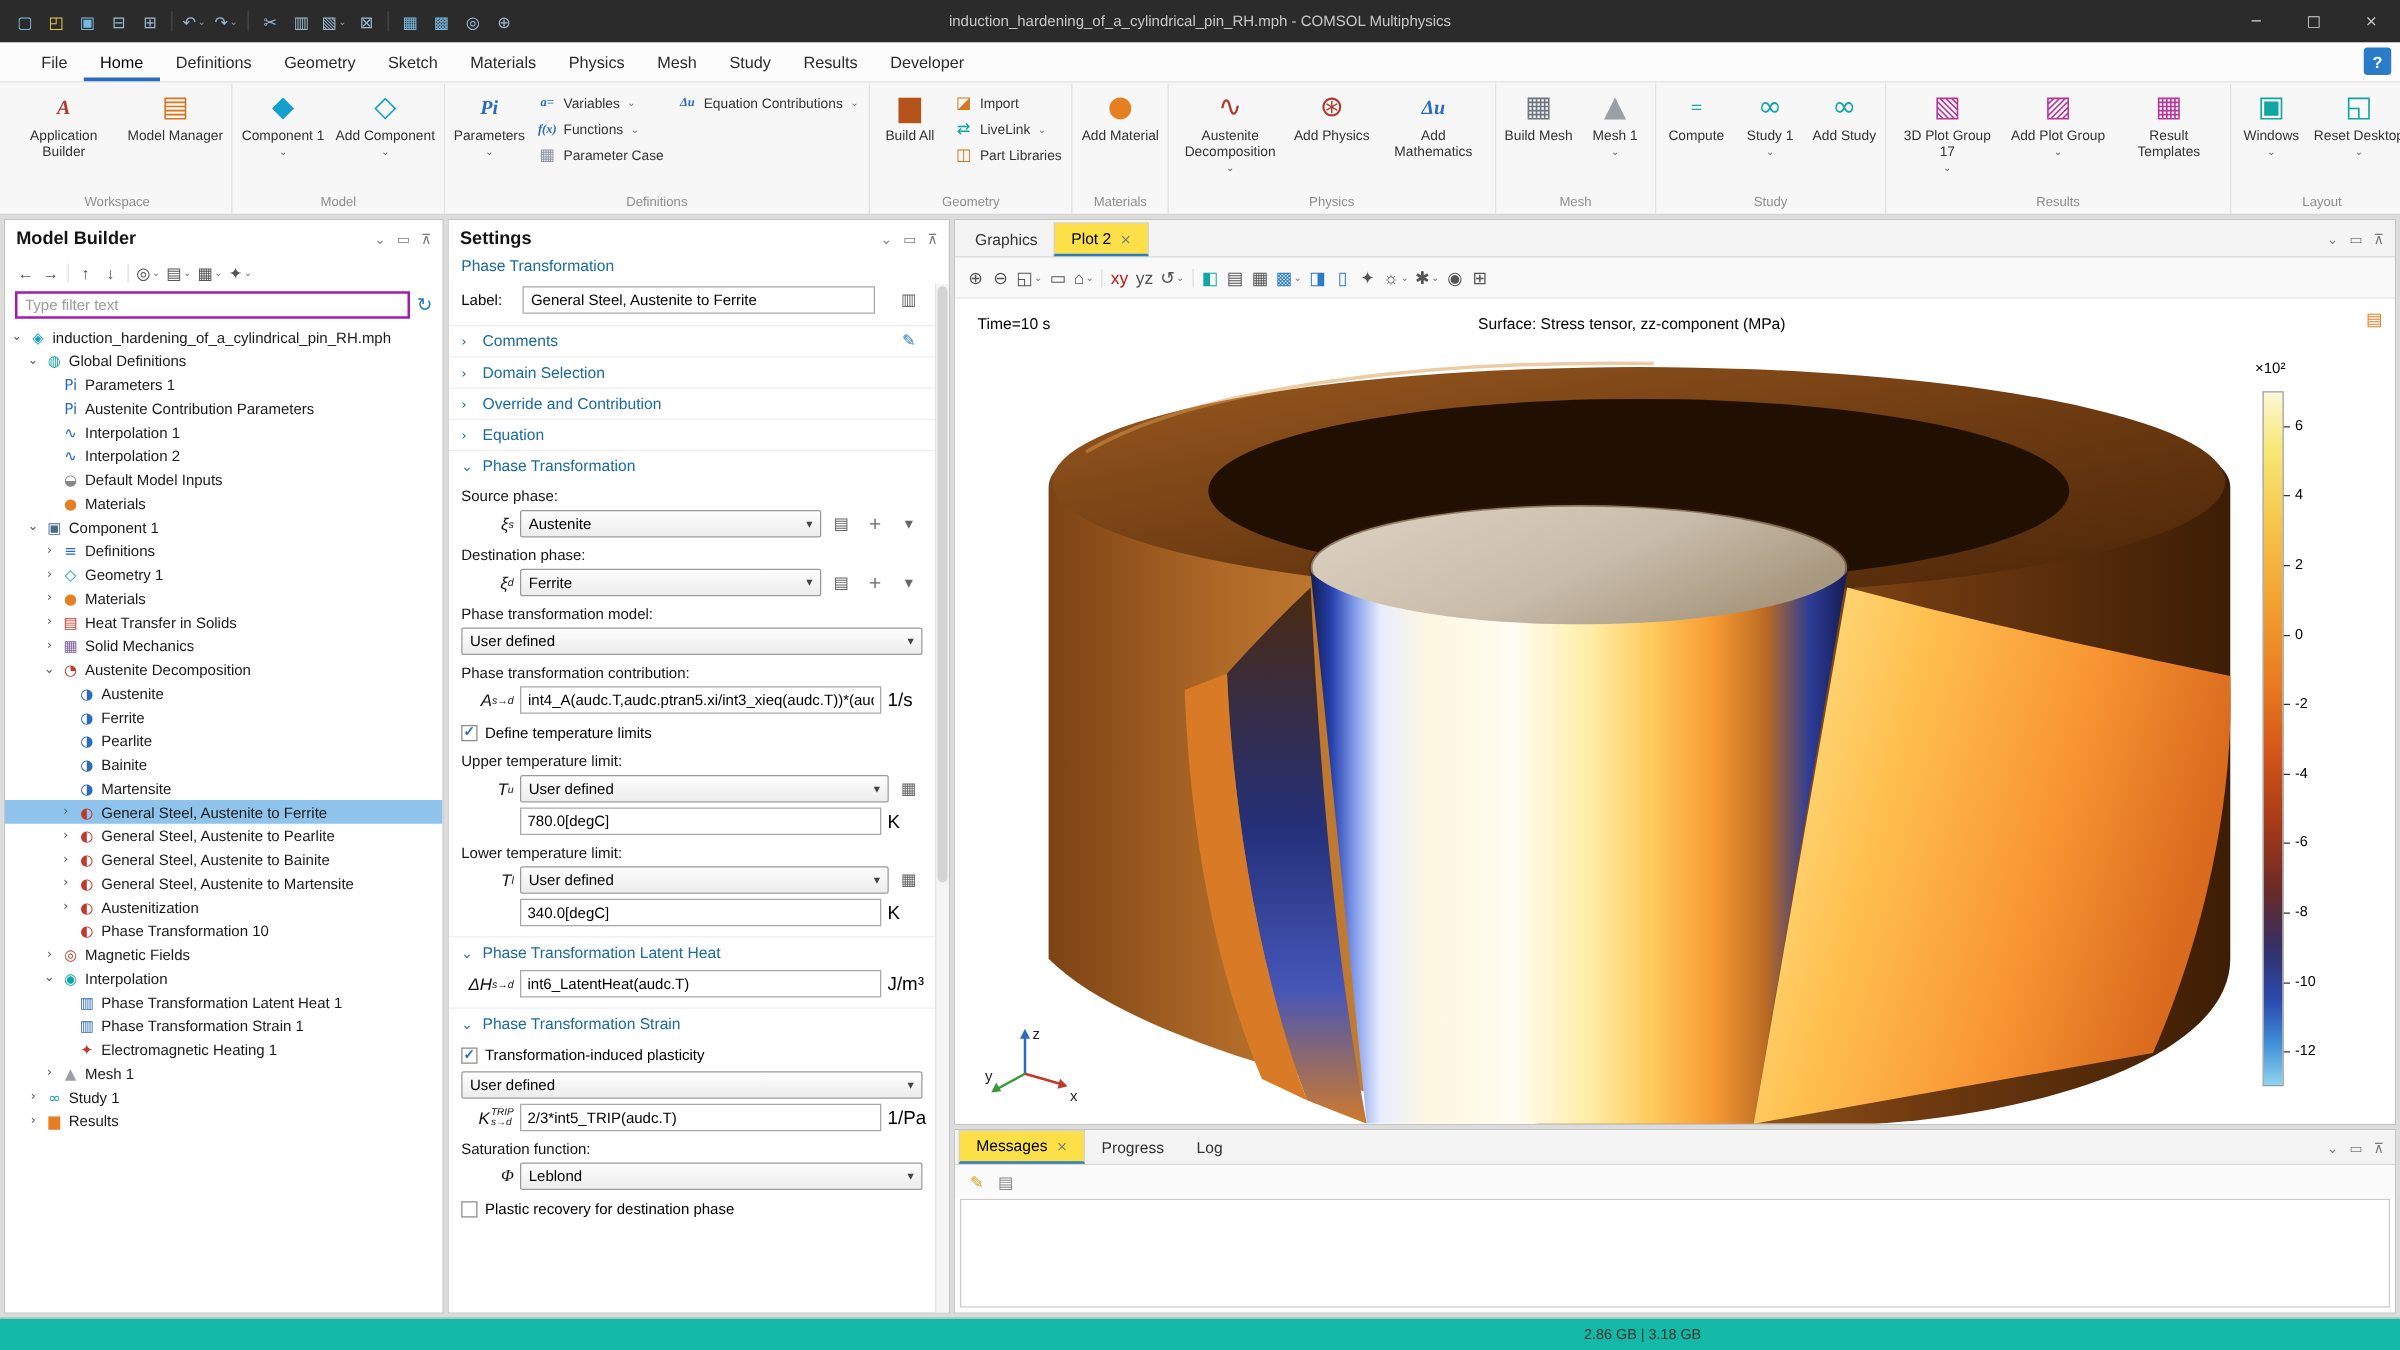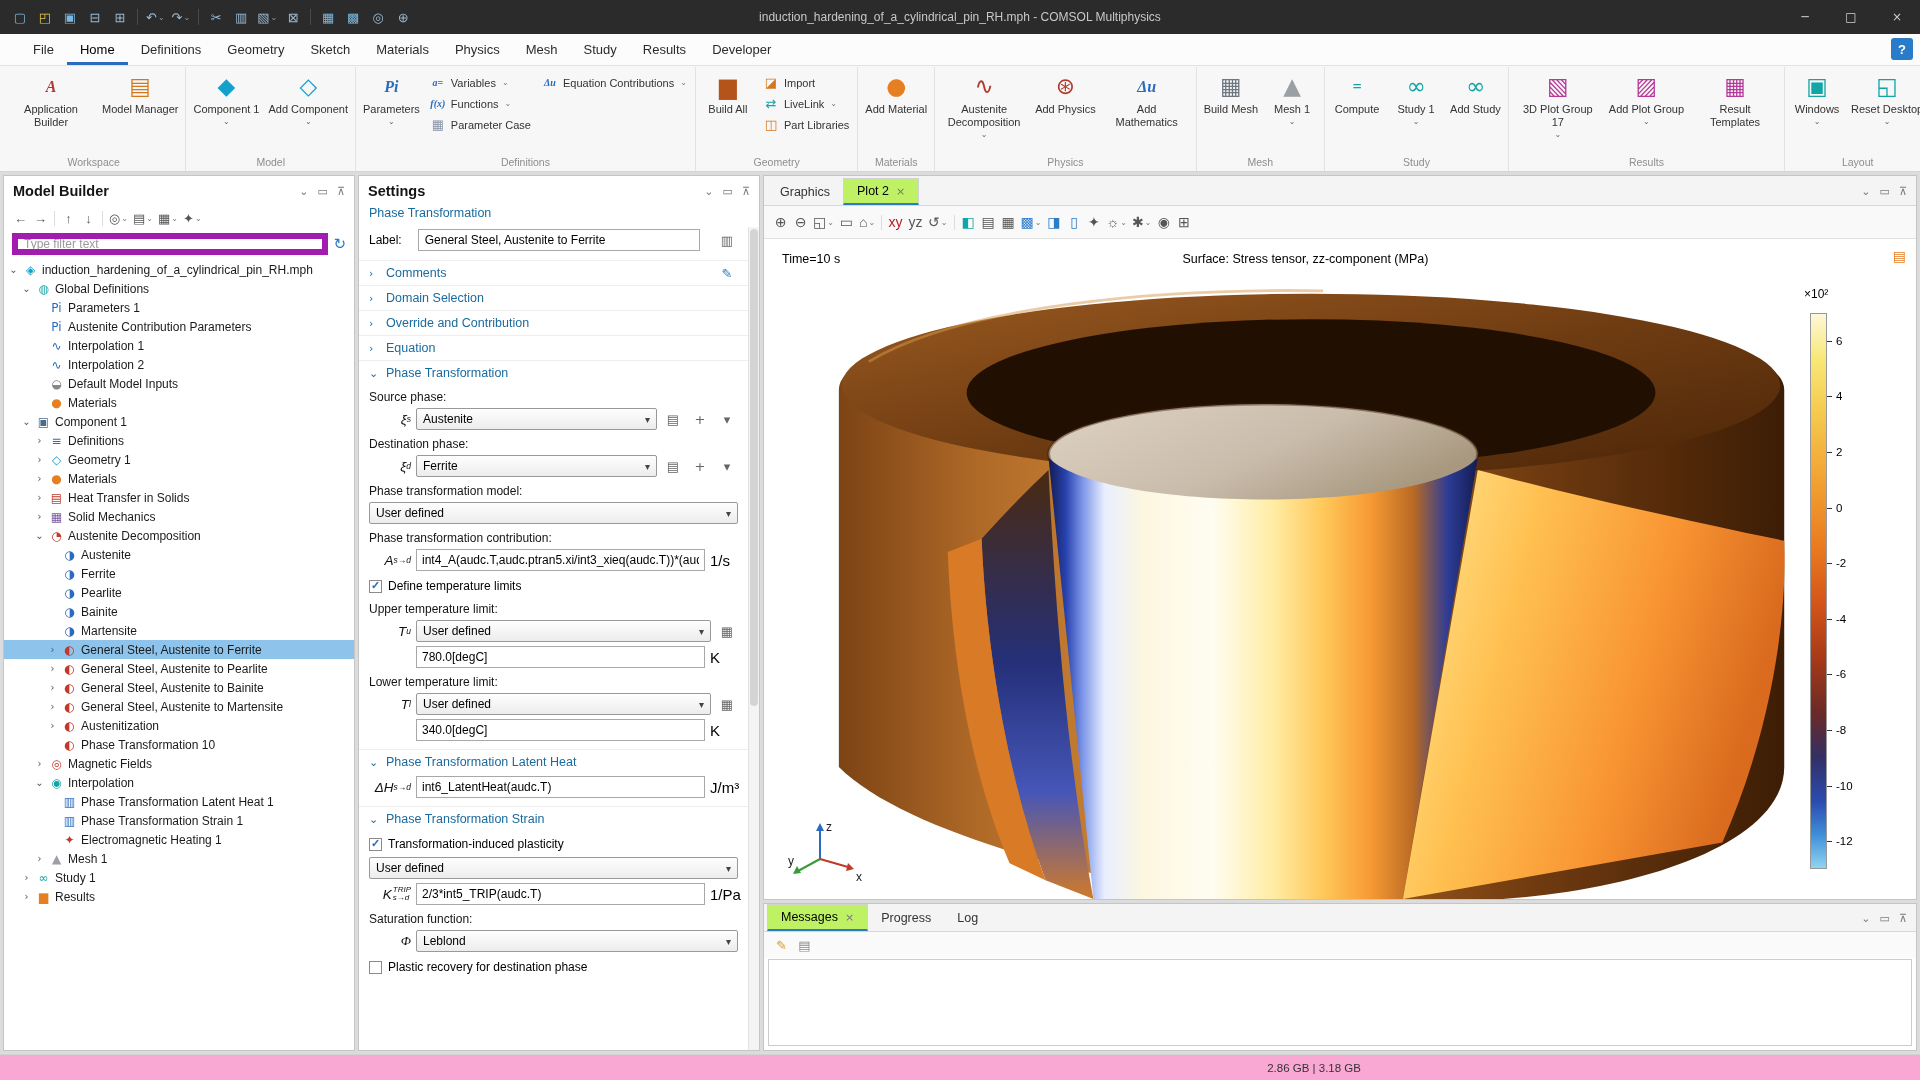--- a/index.html
+++ b/index.html
@@ -48,21 +48,21 @@
   .panel-head{height:30px;display:flex;align-items:center;padding:0 9px;gap:6px;flex:none;}
   .panel-title{font-size:14.5px;font-weight:bold;color:#141414;flex:1;}
   .corner{display:flex;gap:9px;color:#7a7a7a;font-size:11px;font-family:"DejaVu Sans",sans-serif;align-items:center;}
 
   
   .mb-toolbar{height:25px;display:flex;align-items:center;gap:1px;padding:0 7px;flex:none;}
   .tbar-btn{height:21px;min-width:19px;display:flex;align-items:center;justify-content:center;font-size:13px;font-family:"DejaVu Sans",sans-serif;padding:0 2px;color:#555;}
   .tbar-sep{width:1px;height:15px;background:#ddd;margin:0 3px;}
   .tbar-caret{font-size:8px;margin-left:1px;color:#777;font-family:"DejaVu Sans",sans-serif;}
   .filter-row{display:flex;align-items:center;gap:5px;margin:2px 8px 4px;flex:none;}
-  .filter-input{flex:1;height:22px;border:6px solid #a21caf;padding:0 6px;font-size:12px;color:#b91c1c;}
+  .filter-input{flex:1;height:22px;border:2px solid #a21caf;padding:0 6px;font-size:12px;color:#b91c1c;}
   .filter-input::placeholder{color:#9a9a9a;}
   .refresh-btn{color:#2a7bc8;font-size:15px;font-family:"DejaVu Sans",sans-serif;}
   .tree{flex:1;overflow:hidden;padding-top:1px;}
   .trow{height:19px;display:flex;align-items:center;gap:4px;font-size:12px;color:#1a1a1a;white-space:nowrap;padding-right:4px;}
   .trow.selected{background:#8ec4ec;}
   .tchev{width:11px;flex:none;font-size:10px;color:#555;text-align:center;font-family:"DejaVu Sans",sans-serif;}
   .ticon{width:15px;flex:none;font-size:12px;text-align:center;font-family:"DejaVu Sans",sans-serif;}
   .tlabel{overflow:hidden;text-overflow:ellipsis;}
 
   
@@ -93,21 +93,21 @@
   .tin{flex:1;height:22px;border:1px solid #a8a8a8;padding:0 5px;font-size:12px;min-width:0;}
   .unit{width:28px;flex:none;font-size:15px;}
   .chkrow{display:flex;align-items:center;gap:6px;margin:4px 0 2px;}
   .chk{width:13px;height:13px;border:1px solid #8a8a8a;background:#fff;display:flex;align-items:center;justify-content:center;flex:none;}
   .chkmark{color:#2a6bc0;font-size:11px;font-weight:bold;margin-top:-2px;}
   .chklab{font-size:12px;}
 
   
   .tabs-row{height:30px;display:flex;align-items:flex-end;background:#f4f4f4;border-bottom:1px solid #d8d8d8;padding-left:3px;position:relative;flex:none;}
   .btab{height:27px;display:flex;align-items:center;gap:7px;padding:0 13px;font-size:12.5px;color:#333;}
-  .btab.active{background:#bef264;border:1px solid #d2d2d2;border-bottom:2px solid #2a7bc8;color:#000;}
+  .btab.active{background:#fde047;border:1px solid #d2d2d2;border-bottom:2px solid #2a7bc8;color:#000;}
   .tab-x{font-size:11px;color:#777;font-family:"DejaVu Sans",sans-serif;}
   .tabs-corner{position:absolute;right:9px;top:9px;}
   .gfx-toolbar{height:33px;display:flex;align-items:center;gap:1px;padding:0 7px;background:#f9f9f9;border-bottom:1px solid #e2e2e2;flex:none;}
   .gfx-toolbar .tbar-btn{font-size:14px;}
   .gfx-canvas{flex:1;position:relative;background:#fff;overflow:hidden;min-height:0;}
   .render-svg{position:absolute;left:0;top:0;width:100%;height:100%;}
   .anno-time{position:absolute;left:18px;top:13px;font-size:12.5px;color:#000;}
   .anno-surface{position:absolute;left:47%;top:13px;transform:translateX(-50%);font-size:12.5px;color:#000;white-space:nowrap;}
   .legend-btn{position:absolute;right:10px;top:9px;color:#e67e22;font-family:"DejaVu Sans",sans-serif;font-size:14px;}
   .colorbar{position:absolute;right:44px;top:74px;bottom:30px;width:62px;}
@@ -119,21 +119,21 @@
   .cb-mult{position:absolute;left:-6px;top:-26px;font-size:12px;color:#000;}
   .cb-tick{position:absolute;left:17px;width:5px;height:1px;background:#333;}
   .cb-label{position:absolute;left:26px;transform:translateY(-50%);font-size:11.5px;color:#000;}
   .triad{position:absolute;left:22px;bottom:14px;}
 
   
   .msg-toolbar{height:26px;display:flex;align-items:center;gap:4px;padding:0 8px;background:#fafafa;flex:none;}
   .msg-content{flex:1;margin:1px 4px 4px;border:1px solid #ccc;background:#fff;min-height:0;}
 
   
-  .statusbar{height:26px;background:#f9a8d4;border-top:1px solid #d2d2d2;position:relative;flex:none;font-size:11.5px;color:#333;}
+  .statusbar{height:26px;background:#14b8a6;border-top:1px solid #d2d2d2;position:relative;flex:none;font-size:11.5px;color:#333;}
   .mem{position:absolute;left:66%;top:50%;transform:translateY(-50%);}
 </style>
 </head>
 <body>
 
 <div class="app">
 
   <div class="titlebar">
     <div class="title-text">induction_hardening_of_a_cylindrical_pin_RH.mph - COMSOL Multiphysics</div>
     <div class="qat">

